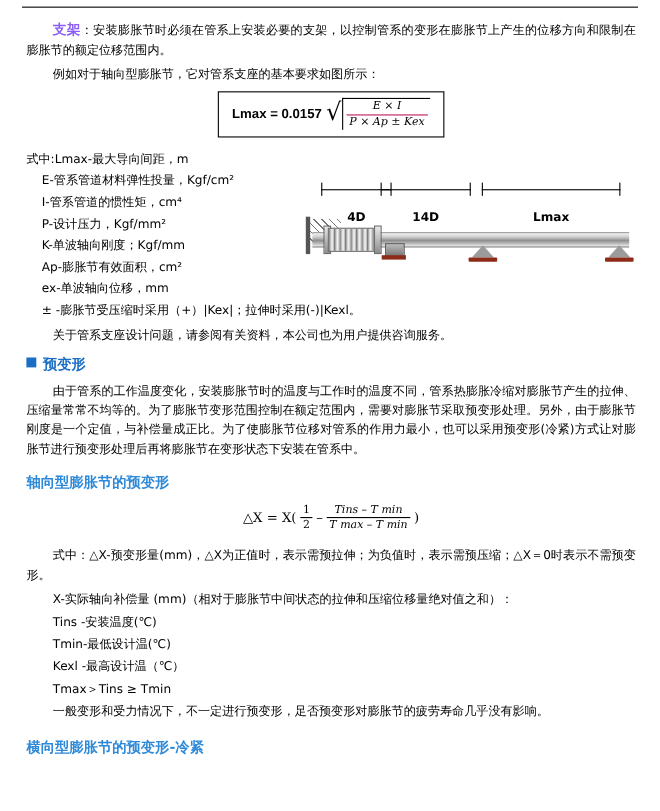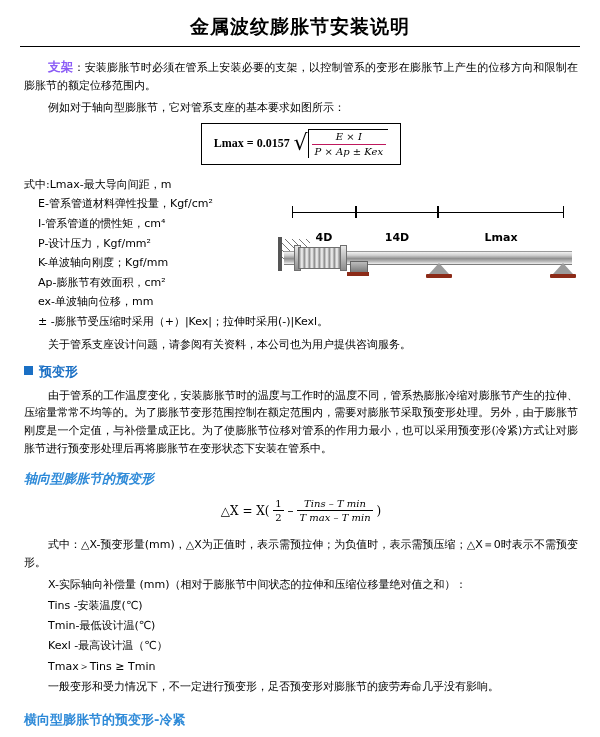--- a/index.html
+++ b/index.html
@@ -71,21 +71,20 @@
   .inline-blue-head {
     color: #8b5cf6;
     font-weight: bold;
     font-size: 12.5px;
   }
   .sub-head {
     font-size: 13px;
     font-weight: bold;
     color: #2e8ad8;
     margin: 12px 0 1px 0;
-    font-style: italic;
   }
   .sub-head2 {
     font-size: 13px;
     font-weight: bold;
     color: #2e8ad8;
     margin: 14px 0 8px 0;
   }
   .formula-box {
     border: 1px solid #000;
     display: inline-block;
@@ -126,21 +125,21 @@
     display: inline-block;
     vertical-align: middle;
     font-size: 22px;
     line-height: 1;
     margin-right: -2px;
   }
   .lmax-lbl {
     font-weight: bold;
     font-size: 12px;
     vertical-align: middle;
-    font-family: Liberation Serif, serif;
+    font-family: Liberation Sans, sans-serif;
     margin-top: 45px;
   }
   .two-col {
     display: flex;
     align-items: flex-start;
     margin-top: 4px;
   }
   .left-col {
     width: 248px;
     flex: none;
@@ -332,21 +331,20 @@
     font-size: 11px;
     line-height: 1.85;
     padding-left: 24px;
   }
 </style>
 </head>
 <body>
 
 <div class="page">
 
-  <div class="doc-title">金属波纹膨胀节安装说明</div>
   <div class="title-rule"></div>
 
   <div class="content">
 
     <p class="para indent2">
       <span class="sect-head-black"><span class="sq"></span></span><span class="inline-blue-head">支架</span>：<span>安装膨胀节时必须在管系上安装必要的支架，以控制管系的变形在膨胀节上产生的位移方向和限制在膨胀节的额定位移范围内。</span>
     </p>
 
     <p class="para indent2">例如对于轴向型膨胀节，它对管系支座的基本要求如图所示：</p>
 
@@ -377,21 +375,21 @@
       <div class="right-col">
         <div class="diagram">
 
           <div class="dim-row">
             <div class="dim-seg" style="left:14px; width:64px;">
               <span class="lbl">4D</span>
               <span class="tick-l"></span>
               <span class="bar"></span>
               <span class="tick-r"></span>
             </div>
-            <div class="dim-seg" style="left:78px; width:82px;">
+            <div class="dim-seg" style="left:68px; width:82px;">
               <span class="lbl">14D</span>
               <span class="tick-l"></span>
               <span class="bar"></span>
               <span class="tick-r"></span>
             </div>
             <div class="dim-seg" style="left:160px; width:126px;">
               <span class="lbl">Lmax</span>
               <span class="tick-l"></span>
               <span class="bar"></span>
               <span class="tick-r"></span>

